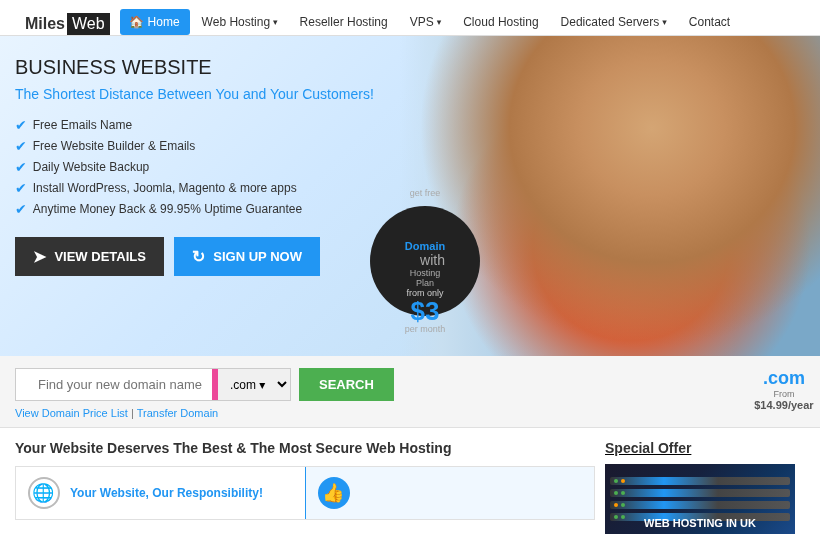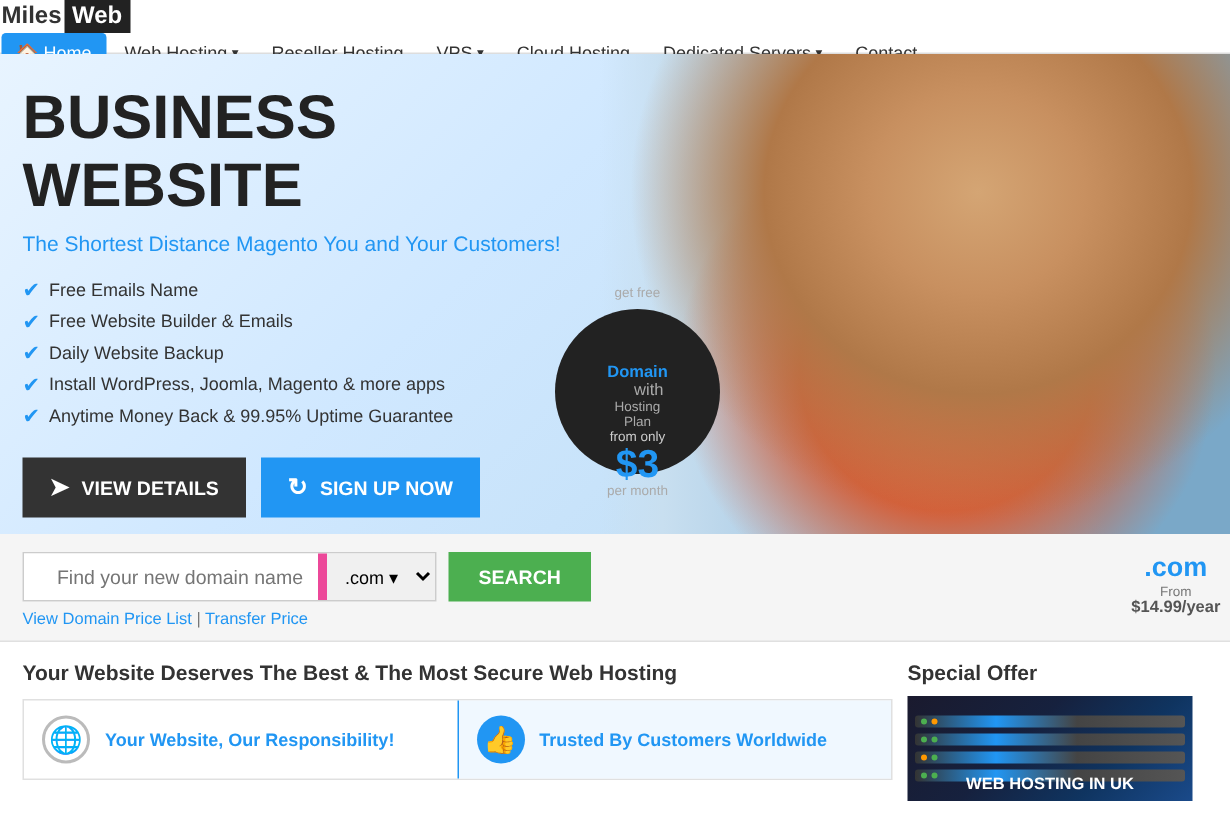--- a/index.html
+++ b/index.html
@@ -1,42 +1,41 @@
 <!DOCTYPE html>
 <html><head>
   <meta charset="utf-8">
   <style>
     * { margin: 0; padding: 0; box-sizing: border-box; }
     body { font-family: Arial, sans-serif; width: 820px; height: 548px; overflow: hidden; background: #fff; }
 
     
     .header {
       display: flex;
-      align-items: flex-start;
+      align-items: flex-end;
       background: #fff;
-      padding: 0 1px;
+      padding: 0 25px;
       height: 36px;
       border-bottom: 1px solid #ddd;
-      flex-direction: column;
     }
     .logo-container {
       display: flex;
       align-items: center;
       margin-right: 10px;
     }
     .logo-miles {
       font-size: 16px;
       font-weight: bold;
       color: #333;
     }
     .logo-web {
       background: #222;
       color: #fff;
       font-size: 16px;
-      font-weight: bold;
+      font-weight: normal;
       padding: 2px 5px;
       margin-left: 2px;
     }
     nav {
       display: flex;
       align-items: center;
       gap: 2px;
     }
     .nav-item {
       padding: 6px 10px;
@@ -79,22 +78,22 @@
       background: radial-gradient(ellipse at 60% 30%, #d4a574 0%, #c89060 20%, #b07848 40%, transparent 65%),
                   radial-gradient(ellipse at 55% 65%, #e8734a 0%, #d4603a 30%, transparent 55%);
     }
     .hero-content {
       position: absolute;
       left: 15px;
       top: 20px;
       width: 380px;
     }
     .hero-title {
-      font-size: 41px;
-      font-weight: 700;
+      font-size: 20px;
+      font-weight: 400;
       color: #222;
       line-height: 1.1;
       text-transform: uppercase;
     }
     .hero-subtitle {
       font-size: 14px;
       color: #2196F3;
       margin: 8px 0 15px 0;
     }
     .hero-features {
@@ -157,21 +156,21 @@
       display: flex;
       flex-direction: column;
       align-items: center;
       justify-content: center;
       color: #fff;
       text-align: center;
       z-index: 10;
     }
     .promo-get-free { font-size: 9px; color: #aaa; }
     .promo-domain { font-size: 11px; color: #2196F3; font-weight: bold; margin-top: 42px; }
-    .promo-with { font-size: 11px; color: #aaa; margin-left: 15px; }
+    .promo-with { font-size: 14px; color: #aaa; margin-left: 15px; }
     .promo-annual { font-size: 9px; color: #aaa; }
     .promo-from { font-size: 9px; color: #ccc; }
     .promo-price { font-size: 26px; color: #2196F3; font-weight: bold; line-height: 1; }
     .promo-per { font-size: 9px; color: #aaa; }
 
     
     .domain-section {
       background: #f5f5f5;
       padding: 12px 15px 8px 15px;
       border-bottom: 1px solid #e0e0e0;
@@ -247,20 +246,21 @@
       display: flex;
       padding: 12px 15px;
       gap: 10px;
       background: #fff;
     }
     .bottom-left {
       flex: 1;
     }
     .bottom-right {
       width: 200px;
+      text-decoration: underline;
     }
     .section-title {
       font-size: 14px;
       font-weight: bold;
       color: #333;
       margin-bottom: 10px;
     }
     .feature-cards {
       display: flex;
       gap: 0;
@@ -396,21 +396,21 @@
     </div>
   </nav>
 </header>
 
 <section class="hero">
   <div class="hero-bg-person"></div>
   <div class="hero-person-silhouette"></div>
 
   <div class="hero-content">
     <h1 class="hero-title">BUSINESS WEBSITE</h1>
-    <p class="hero-subtitle">The Shortest Distance Magento You and Your Customers!</p>
+    <p class="hero-subtitle">The Shortest Distance Between You and Your Customers!</p>
     <ul class="hero-features">
       <li>
           <span class="check-icon">✔</span>
           <span>Free Emails Name</span>
         </li>
       <li>
           <span class="check-icon">✔</span>
           <span>Free Website Builder &amp; Emails</span>
         </li>
       <li>
@@ -461,21 +461,21 @@
             <option>.net</option>
             <option>.org</option>
             <option>.in</option>
           </select>
         </div>
         <button class="btn-search">SEARCH</button>
       </div>
       <div class="domain-links">
         <a href="#">View Domain Price List</a>
         <span> | </span>
-        <a href="#">Transfer Price</a>
+        <a href="#">Transfer Domain</a>
       </div>
     </div>
     <div class="domain-prices">
       <div class="domain-price-item">
         <span class="domain-ext-badge domain-ext-com">.com</span>
         <span class="domain-from">From</span>
         <span class="domain-price">$14.99/year</span>
       </div>
 
     </div>
@@ -485,21 +485,20 @@
 <div class="bottom-section">
   <div class="bottom-left">
     <div class="section-title">Your Website Deserves The Best &amp; The Most Secure Web Hosting</div>
     <div class="feature-cards">
       <div class="feature-card">
         <div class="globe-icon">🌐</div>
         <span class="feature-card-text">Your Website, Our Responsibility!</span>
       </div>
       <div class="feature-card highlighted">
         <div class="thumb-icon">👍</div>
-        <span class="feature-card-text">Trusted By Customers Worldwide</span>
       </div>
     </div>
   </div>
   <div class="bottom-right">
     <div class="special-offer-title">Special Offer</div>
     <div class="special-offer-img">
       <div class="server-lines">
         <div class="server-line">
           <div class="server-dot"></div>
           <div class="server-dot orange"></div>

